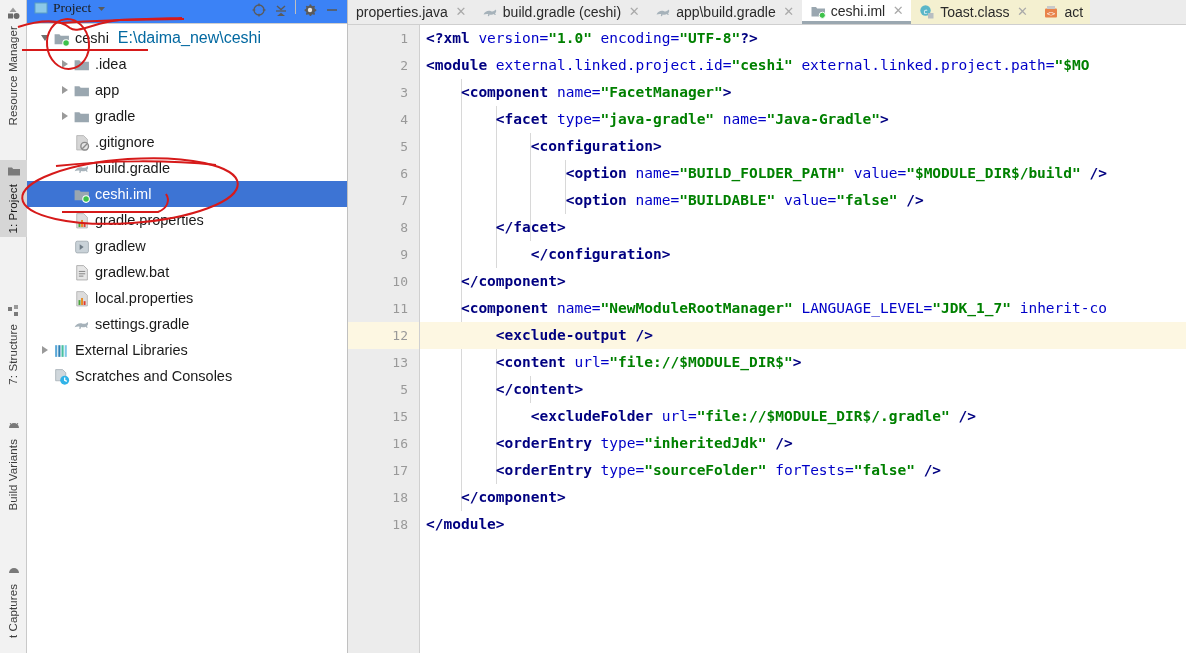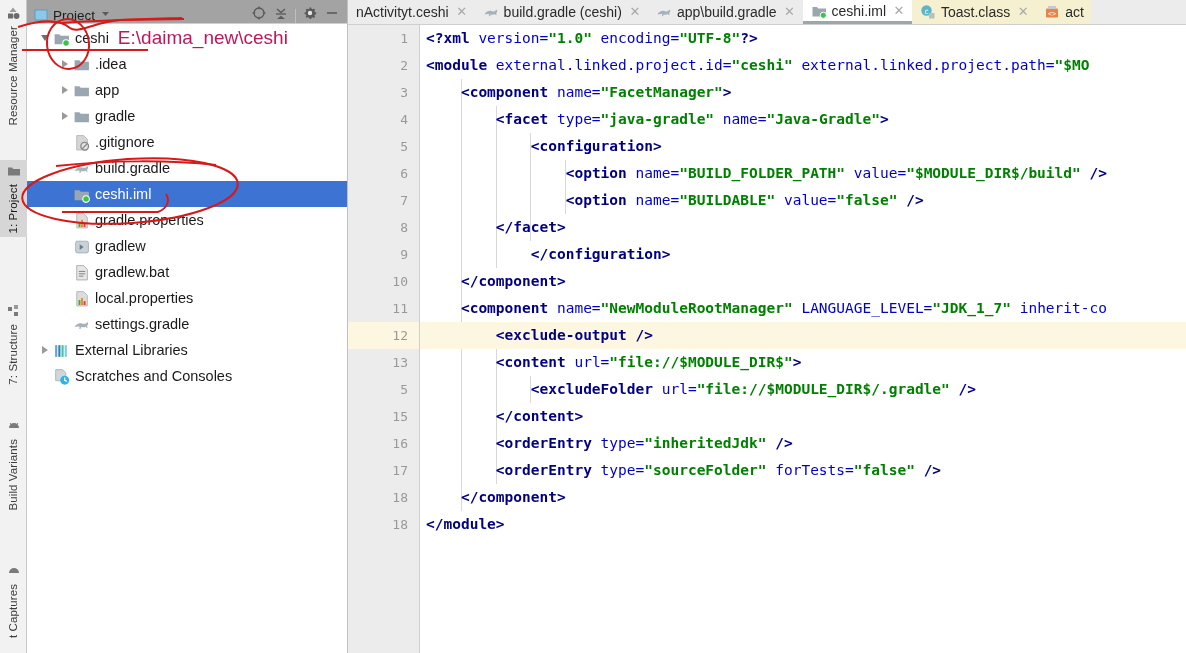--- a/index.html
+++ b/index.html
@@ -63,26 +63,27 @@
     flex: 0 0 321px;
     height: 653px;
     background: #ffffff;
     border-right: 1px solid #c0c0c0;
     position: relative;
     display: flex;
     flex-direction: column;
   }
   .panel-header {
     height: 24px;
-    background: #a3a3a3;
+    background: #3b82f6;
     border-bottom: 1px solid #cfcfcf;
     display: flex;
-    align-items: flex-end;
+    align-items: flex-start;
     padding: 0 4px 0 6px;
     flex: 0 0 24px;
+    font-family: Liberation Serif, serif;
   }
   .panel-header .ph-icon { width: 16px; height: 16px; margin-right: 4px; display:block;}
   .panel-title {
     font-size: 13.5px;
     color: #1c1c1c;
     margin-right: 5px;
     white-space: nowrap;
   }
   .ph-spacer { flex: 1 1 auto; }
   .ph-btn {
@@ -131,21 +132,21 @@
     border-left: 4.5px solid transparent;
     border-right: 4.5px solid transparent;
   }
   .t-icon {
     width: 17px; height: 17px;
     flex: 0 0 17px;
     margin-right: 5px;
     display: block;
   }
   .t-label { margin-right: 9px; }
-  .t-path { color: #be185d; font-size: 19px; }
+  .t-path { color: #0369a1; font-size: 16px; }
 
   
   .editor-area {
     flex: 1 1 auto;
     height: 653px;
     display: flex;
     flex-direction: column;
     background: #ffffff;
     min-width: 0;
   }
@@ -497,21 +498,21 @@
               <path d="M11 9 L11 11.6 L13 12.6" stroke="#ffffff" stroke-width="1.2" fill="none"></path>
             </svg></span>
           <span class="t-label">Scratches and Consoles</span>
         </div>
       </div>
   </div>
 
   <div class="editor-area">
     <div class="tabbar" id="tabbar">
         <div class="etab">
-          <span>nActivityt.ceshi</span>
+          <span>properties.java</span>
           <span class="tabclose">✕</span>
         </div>
         <div class="etab">
           <span class="tabicon"><svg width="16" height="16" viewBox="0 0 16 16">
               <path d="M1.5 10.5 C3 7.5 6 6.2 9 7.2 C11 7.8 12.5 7 13.8 5.6 C14.6 6.8 14.2 8.6 13 9.5 L14 10.8 L12.6 11 L12 10 C10.6 10.8 9 10.9 7.6 10.4 L7 12.2 L5.8 12 L6.2 10 C4.8 9.7 3 10 1.5 10.5 Z" fill="#a6b2ba"></path>
             </svg></span>
           <span>build.gradle (ceshi)</span>
           <span class="tabclose">✕</span>
         </div>
         <div class="etab">
@@ -584,22 +585,22 @@
           <div class="cline"><span>        </span><span class="tag">&lt;facet </span><span class="attr">type=</span><span class="val">"java-gradle"</span><span class="attr"> name=</span><span class="val">"Java-Gradle"</span><span class="tag">&gt;</span></div>
           <div class="cline"><span>            </span><span class="tag">&lt;configuration&gt;</span></div>
           <div class="cline"><span>                </span><span class="tag">&lt;option </span><span class="attr">name=</span><span class="val">"BUILD_FOLDER_PATH"</span><span class="attr"> value=</span><span class="val">"$MODULE_DIR$/build"</span><span class="tag"> /&gt;</span></div>
           <div class="cline"><span>                </span><span class="tag">&lt;option </span><span class="attr">name=</span><span class="val">"BUILDABLE"</span><span class="attr"> value=</span><span class="val">"false"</span><span class="tag"> /&gt;</span></div>
           <div class="cline"><span>        </span><span class="tag">&lt;/facet&gt;</span></div>
           <div class="cline"><span>            </span><span class="tag">&lt;/configuration&gt;</span></div>
           <div class="cline"><span>    </span><span class="tag">&lt;/component&gt;</span></div>
           <div class="cline"><span>    </span><span class="tag">&lt;component </span><span class="attr">name=</span><span class="val">"NewModuleRootManager"</span><span class="attr"> LANGUAGE_LEVEL=</span><span class="val">"JDK_1_7"</span><span class="attr"> inherit-co</span></div>
           <div class="cline caretline"><span>        </span><span class="tag">&lt;exclude-output /&gt;</span></div>
           <div class="cline"><span>        </span><span class="tag">&lt;content </span><span class="attr">url=</span><span class="val">"file://$MODULE_DIR$"</span><span class="tag">&gt;</span></div>
+          <div class="cline"><span>        </span><span class="tag">&lt;/content&gt;</span></div>
           <div class="cline"><span>            </span><span class="tag">&lt;excludeFolder </span><span class="attr">url=</span><span class="val">"file://$MODULE_DIR$/.gradle"</span><span class="tag"> /&gt;</span></div>
-          <div class="cline"><span>        </span><span class="tag">&lt;/content&gt;</span></div>
           <div class="cline"><span>        </span><span class="tag">&lt;orderEntry </span><span class="attr">type=</span><span class="val">"inheritedJdk"</span><span class="tag"> /&gt;</span></div>
           <div class="cline"><span>        </span><span class="tag">&lt;orderEntry </span><span class="attr">type=</span><span class="val">"sourceFolder"</span><span class="attr"> forTests=</span><span class="val">"false"</span><span class="tag"> /&gt;</span></div>
           <div class="cline"><span>    </span><span class="tag">&lt;/component&gt;</span></div>
           <div class="cline"><span></span><span class="tag">&lt;/module&gt;</span></div>
         </div>
     </div>
   </div>
 
   <svg class="annot" viewBox="0 0 1186 653">
 

